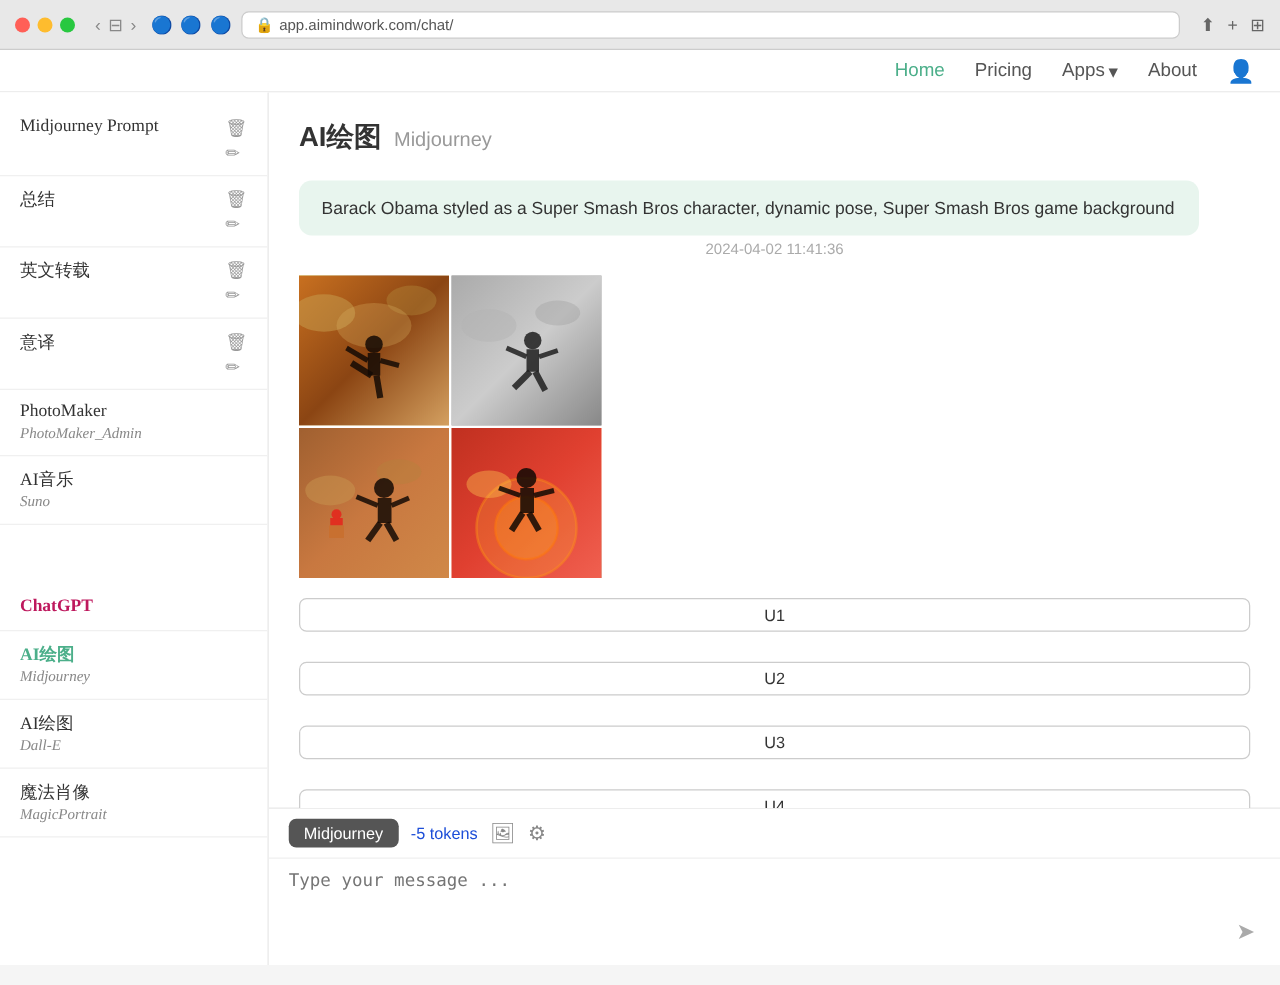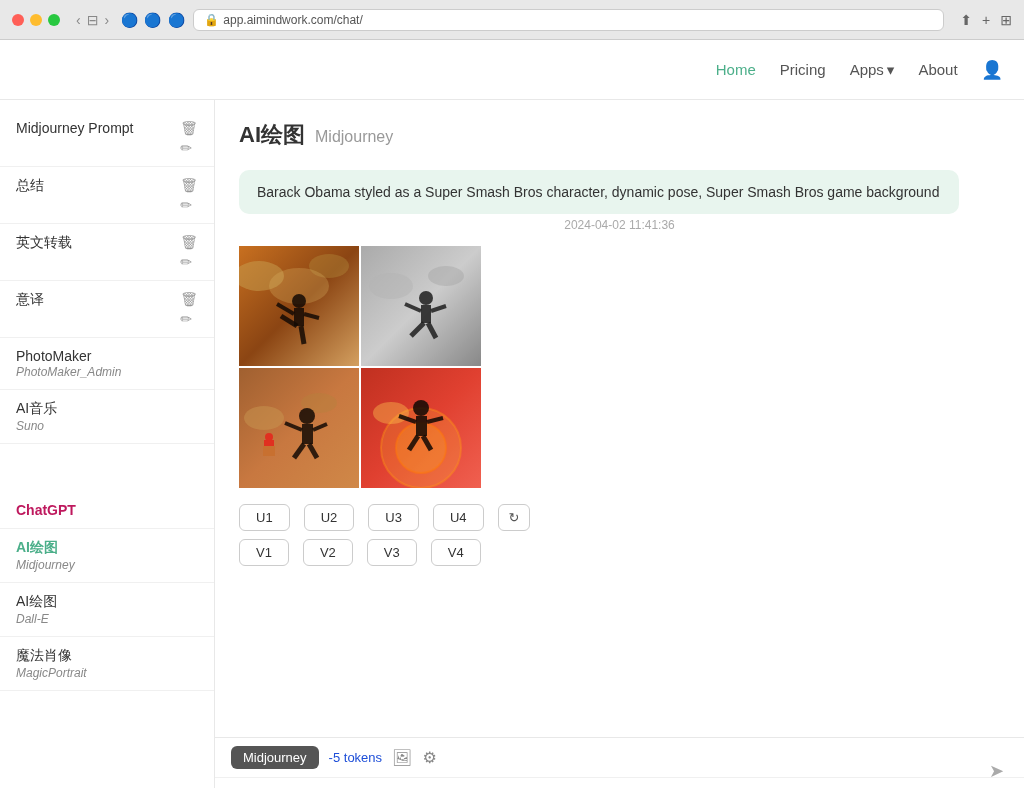--- a/index.html
+++ b/index.html
@@ -33,21 +33,21 @@
       display: flex;
       align-items: center;
       gap: 4px;
     }
     .browser-actions { display: flex; gap: 10px; color: #666; font-size: 14px; margin-left: 8px; }
 
     
     .top-nav {
       background: white;
       border-bottom: 1px solid #e8e8e8;
-      height: 60px;
+      height: 34px;
       display: flex;
       align-items: center;
       justify-content: flex-end;
       padding: 0 20px;
       gap: 24px;
     }
     .nav-link {
       font-size: 15px;
       color: #555;
       cursor: pointer;
@@ -75,21 +75,21 @@
     }
     .sidebar-item {
       padding: 10px 16px;
       border-bottom: 1px solid #f0f0f0;
       display: flex;
       align-items: flex-start;
       justify-content: space-between;
       cursor: pointer;
     }
     .sidebar-item.active .item-name { color: #4CAF8A; font-weight: 600; }
-    .item-info { display: flex; flex-direction: column; }
+    .item-info { display: flex; flex-direction: column; font-family: Liberation Serif, serif; }
     .item-name { font-size: 14px; color: #333; }
     .item-subtitle { font-size: 12px; color: #888; font-style: italic; margin-top: 1px; }
     .item-actions { display: flex; flex-direction: column; gap: 4px; }
     .item-actions span { font-size: 14px; color: #999; cursor: pointer; }
 
     
     .main-content {
       flex: 1;
       display: flex;
       flex-direction: column;
@@ -139,21 +139,21 @@
       overflow: hidden;
       position: relative;
     }
     
     .img1 { background: linear-gradient(135deg, #b8860b 0%, #8B4513 30%, #c8a060 60%, #d4a050 100%); }
     .img2 { background: linear-gradient(135deg, #888 0%, #aaa 40%, #999 70%, #777 100%); }
     .img3 { background: linear-gradient(135deg, #c08040 0%, #a06030 40%, #d08848 70%, #b87030 100%); }
     .img4 { background: linear-gradient(135deg, #c84020 0%, #e05030 40%, #f07050 60%, #c84020 100%); }
 
     
-    .action-buttons { display: flex; gap: 14px; margin-bottom: 8px; flex-wrap: wrap; }
+    .action-buttons { display: flex; gap: 24px; margin-bottom: 8px; flex-wrap: wrap; flex-direction: column; }
     .action-btn {
       padding: 5px 16px;
       border: 1px solid #ccc;
       border-radius: 6px;
       background: white;
       font-size: 13px;
       color: #333;
       cursor: pointer;
     }
     .action-btn-icon {
@@ -494,20 +494,21 @@
     </div>
 
     <div class="input-area">
       <div class="input-toolbar">
         <span class="model-badge">Midjourney</span>
         <span class="token-info">-5 tokens</span>
         <span class="toolbar-icon">🖼</span>
         <span class="toolbar-icon">⚙</span>
       </div>
       <div class="message-input-wrapper">
+        <textarea class="message-input" placeholder="Type your message ..." style=""></textarea>
         <button class="send-btn">
           <span>➤</span>
         </button>
       </div>
     </div>
 
   </main>
 </div>
 
 </body></html>

